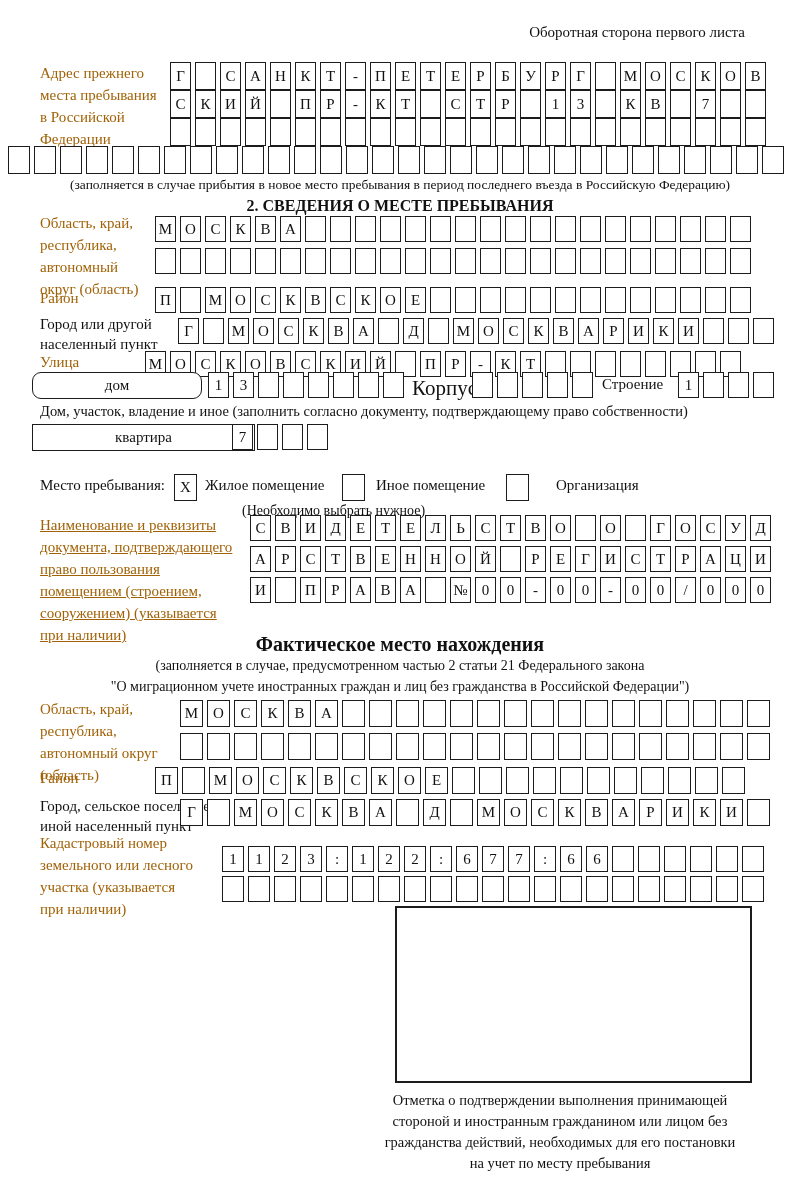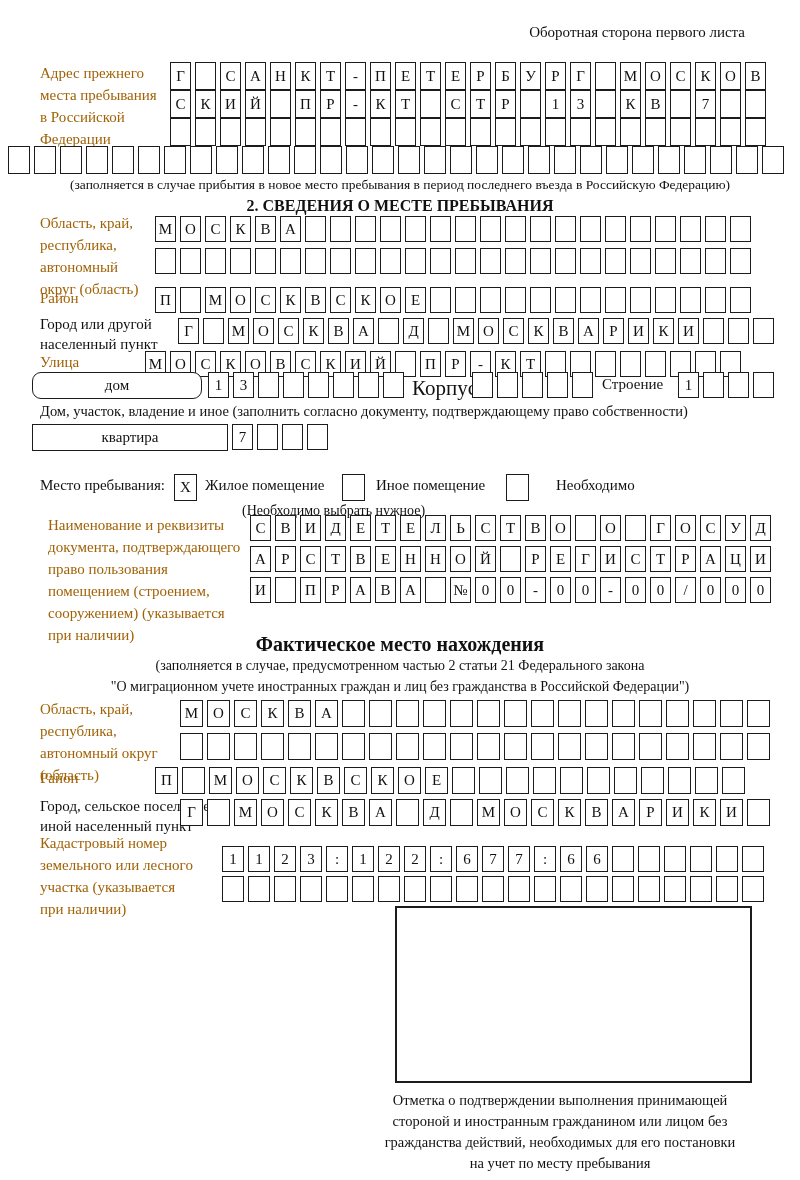--- a/index.html
+++ b/index.html
@@ -325,38 +325,38 @@
     </div>
   <div class="abs" style="left:602px; top:376px; font-size:15px;">Строение</div>
   <div class="abs row" style="left:678px; top:372px;">
       <span class="cell">1</span>
       <span class="cell"></span>
       <span class="cell"></span>
       <span class="cell"></span>
     </div>
   <div class="abs caption" style="left:40px; top:403px;">Дом, участок, владение и иное (заполнить согласно документу, подтверждающему право собственности)</div>
 
-  <div class="abs labelbox" style="left:32px; top:424px; width:196px;">квартира</div>
+  <div class="abs labelbox" style="left:32px; top:424px; width:223px;">квартира</div>
   <div class="abs row" style="left:232px; top:424px;">
       <span class="cell">7</span>
       <span class="cell"></span>
       <span class="cell"></span>
       <span class="cell"></span>
     </div>
 
   <div class="abs" style="left:40px; top:477px; font-size:15px;">Место пребывания:</div>
   <div class="abs checkbox" style="left:174px; top:474px;">X</div>
   <div class="abs" style="left:205px; top:477px; font-size:15px;">Жилое помещение</div>
   <div class="abs checkbox" style="left:342px; top:474px;"></div>
   <div class="abs" style="left:376px; top:477px; font-size:15px;">Иное помещение</div>
   <div class="abs checkbox" style="left:506px; top:474px;"></div>
-  <div class="abs" style="left:556px; top:477px; font-size:15px;">Необходимо</div>
+  <div class="abs" style="left:556px; top:477px; font-size:15px;">Организация</div>
   <div class="abs note2" style="left:242px; top:503px;">(Необходимо выбрать нужное)</div>
 
-  <div class="abs lbl" style="left:48px; top:514px;">Наименование и реквизиты
+  <div class="abs lbl" style="left:40px; top:514px;text-decoration:underline;">Наименование и реквизиты
 документа, подтверждающего
 право пользования
 помещением (строением,
 сооружением) (указывается
 при наличии)</div>
   <div class="abs row" style="left:250px; top:515px;">
       <span class="cell">С</span>
       <span class="cell">В</span>
       <span class="cell">И</span>
       <span class="cell">Д</span>

